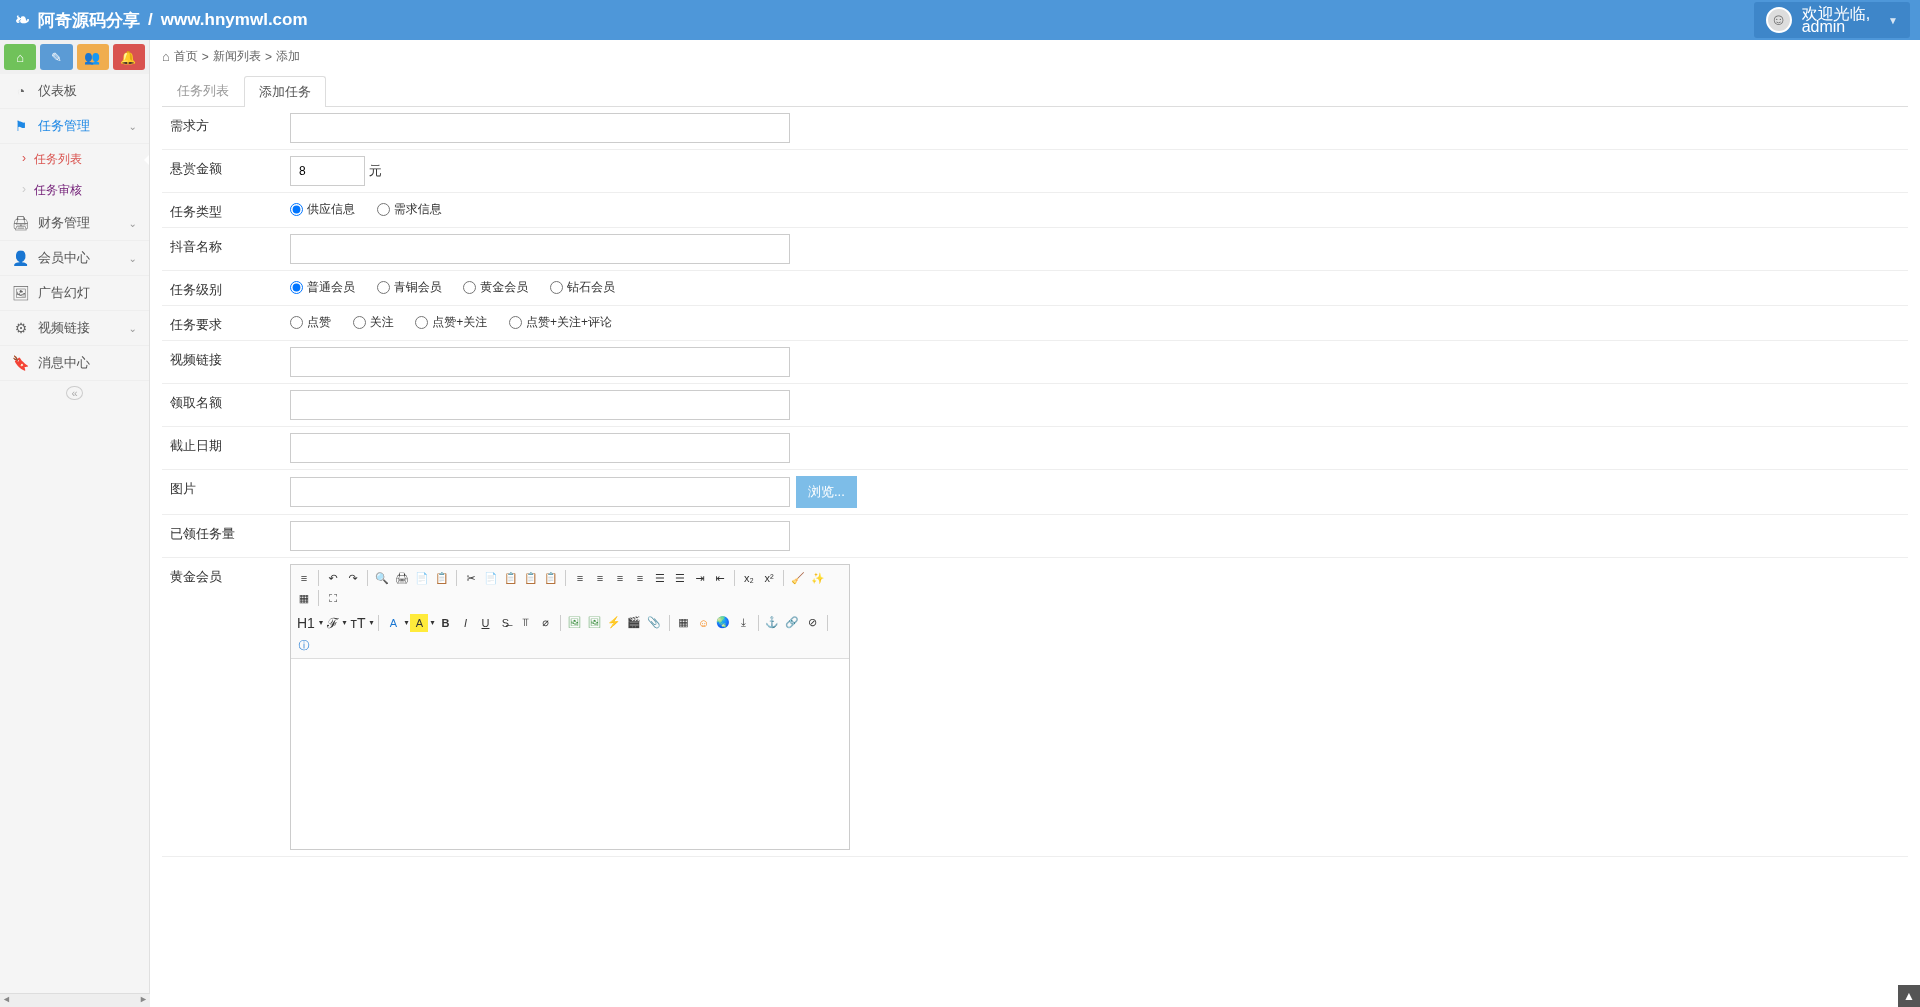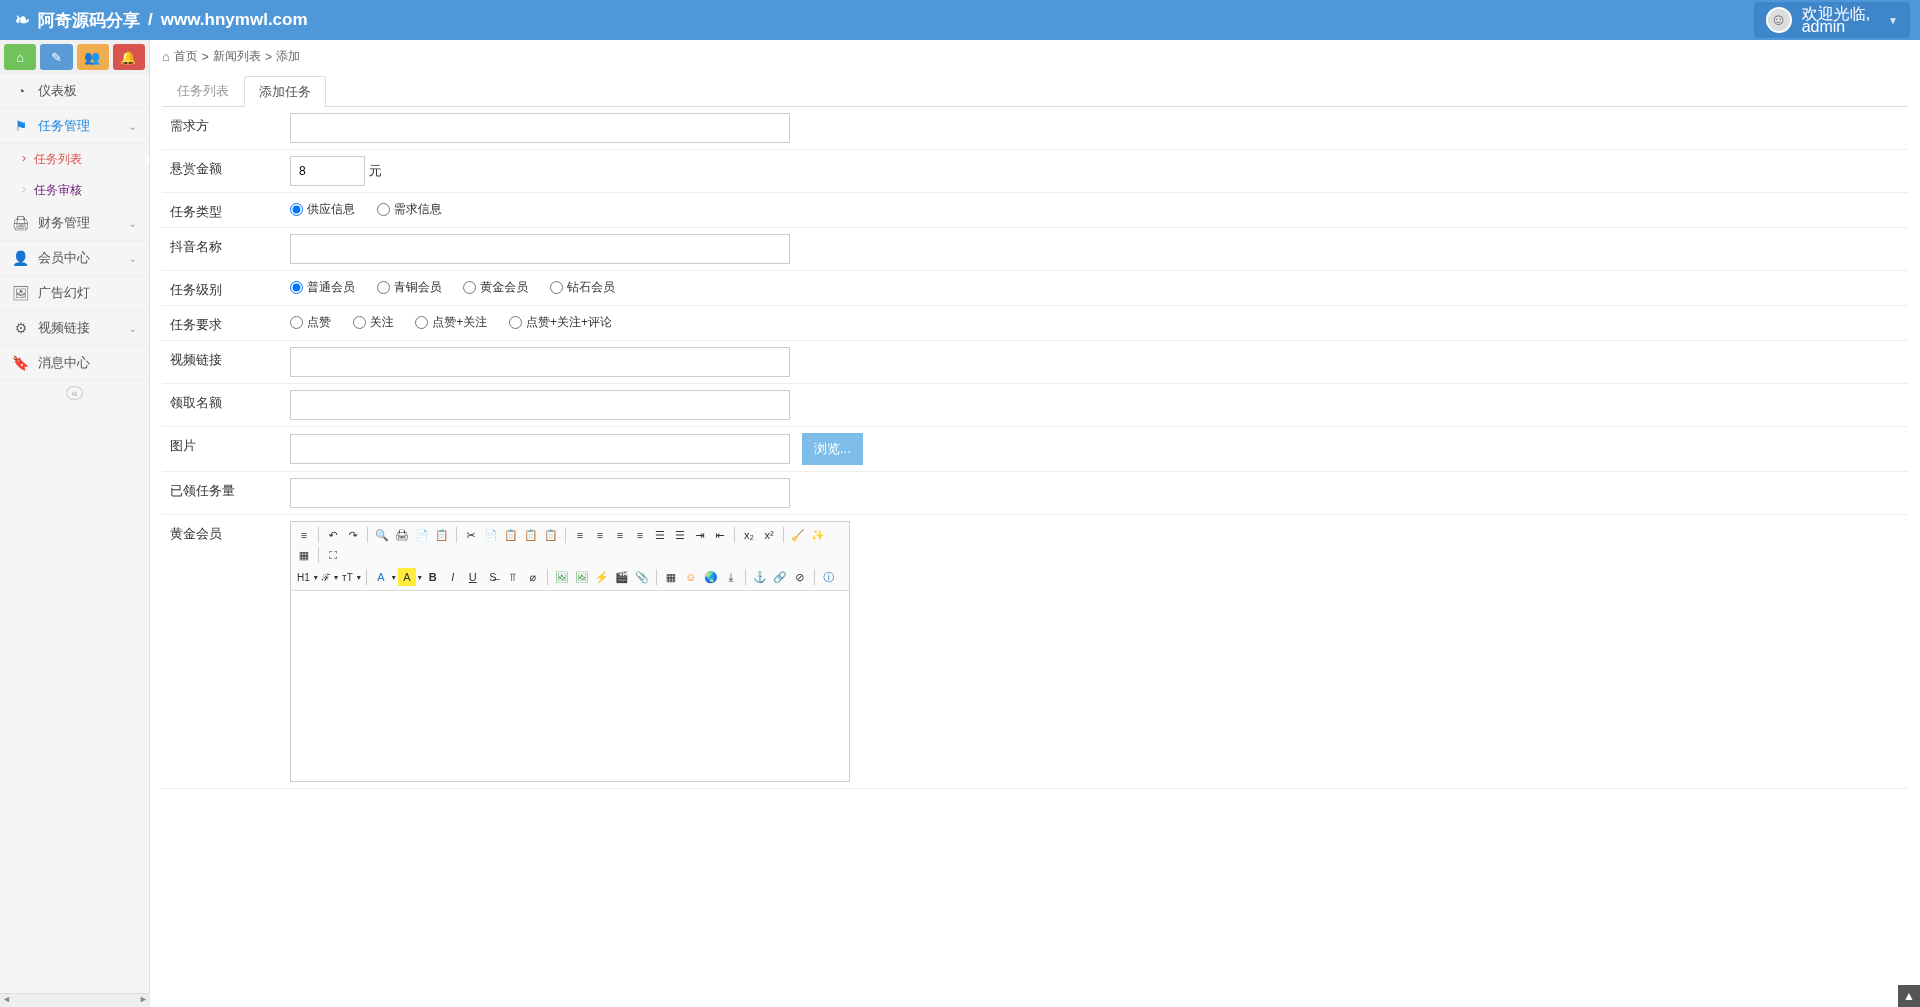--- a/index.html
+++ b/index.html
@@ -50,30 +50,30 @@
 .tab.active { border-color: #ddd; background: #fff; color: #555; border-radius: 3px 3px 0 0; position: relative; top: 1px; }
 
 .form-table { width: 100%; border-collapse: collapse; }
 .form-table td { padding: 6px 8px; vertical-align: middle; border-bottom: 1px solid #eee; font-size: 13px; }
 .form-table td.label { width: 120px; color: #333; font-weight: 500; vertical-align: top; padding-top: 10px; }
 .form-table input[type=text] { width: 500px; height: 30px; border: 1px solid #ccc; padding: 0 8px; font-size: 12px; }
 .form-table input.small { width: 75px; }
 .radio-group label { margin-right: 18px; font-size: 12px; color: #333; display: inline-flex; align-items: center; gap: 2px; }
 .radio-group input[type=radio] { margin-right: 2px; }
 
-.upload-wrap { display: flex; gap: 12px; align-items: center; }
+.upload-wrap { display: flex; gap: 6px; align-items: center; }
 .browse-btn { background: #7dbde8; color: #fff; border: none; height: 32px; padding: 0 12px; font-size: 13px; cursor: pointer; }
 
 
 .editor { border: 1px solid #ccc; width: 560px; }
 .ed-toolbar { background: #fafafa; border-bottom: 1px solid #ddd; padding: 4px; display: flex; flex-wrap: wrap; gap: 2px; align-items: center; }
 .ed-btn { width: 18px; height: 18px; display: inline-flex; align-items: center; justify-content: center; font-size: 11px; cursor: pointer; border: 1px solid transparent; }
 .ed-sep { width: 1px; height: 16px; background: #ccc; margin: 0 3px; }
 .ed-body { height: 190px; background: #fff; }
-.ed-sel { font-size: 10px; padding: 1px; border: 1px solid transparent; cursor: pointer; }
+.ed-sel { font-size: 14px; padding: 1px; border: 1px solid transparent; cursor: pointer; }
 
 .hl-yellow { background: #ffeb3b; padding: 0 3px; }
 .clr-green { color: #388e3c; }
 .clr-blue { color: #1976d2; }
 .clr-orange { color: #f57c00; }
 
 
 .scroll-ind { position: fixed; bottom: 0; left: 0; width: 150px; height: 14px; background: #eee; border-top: 1px solid #ddd; }
 .scroll-ind::before { content: "◄"; position: absolute; left: 2px; font-size: 9px; color: #888; }
 .scroll-ind::after { content: "►"; position: absolute; right: 2px; font-size: 9px; color: #888; }
@@ -251,20 +251,24 @@
       </tr>
       <tr>
         <td class="label">视频链接</td>
         <td><input type="text" style=""></td>
       </tr>
       <tr>
         <td class="label">领取名额</td>
         <td><input type="text" style=""></td>
       </tr>
       <tr>
+        <td class="label">截止日期</td>
+        <td><input type="text" style=""></td>
+      </tr>
+      <tr>
         <td class="label">图片</td>
         <td>
           <div class="upload-wrap">
             <input type="text" style="">
             <button class="browse-btn">浏览...</button>
           </div>
         </td>
       </tr>
       <tr>
         <td class="label">已领任务量</td>

